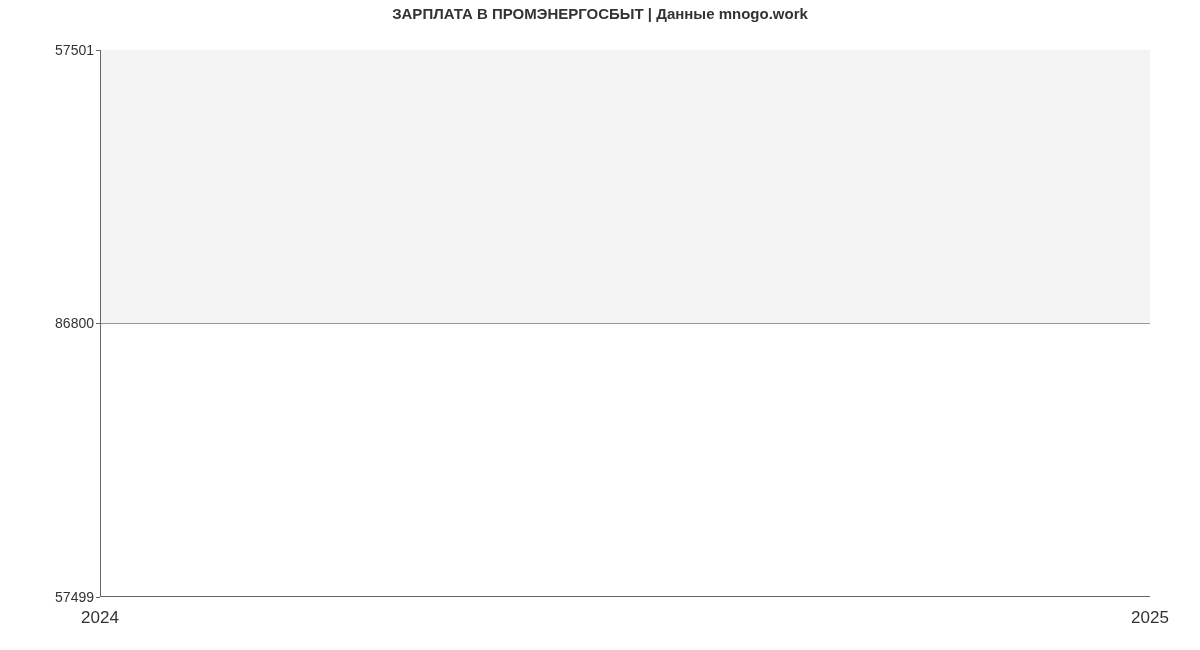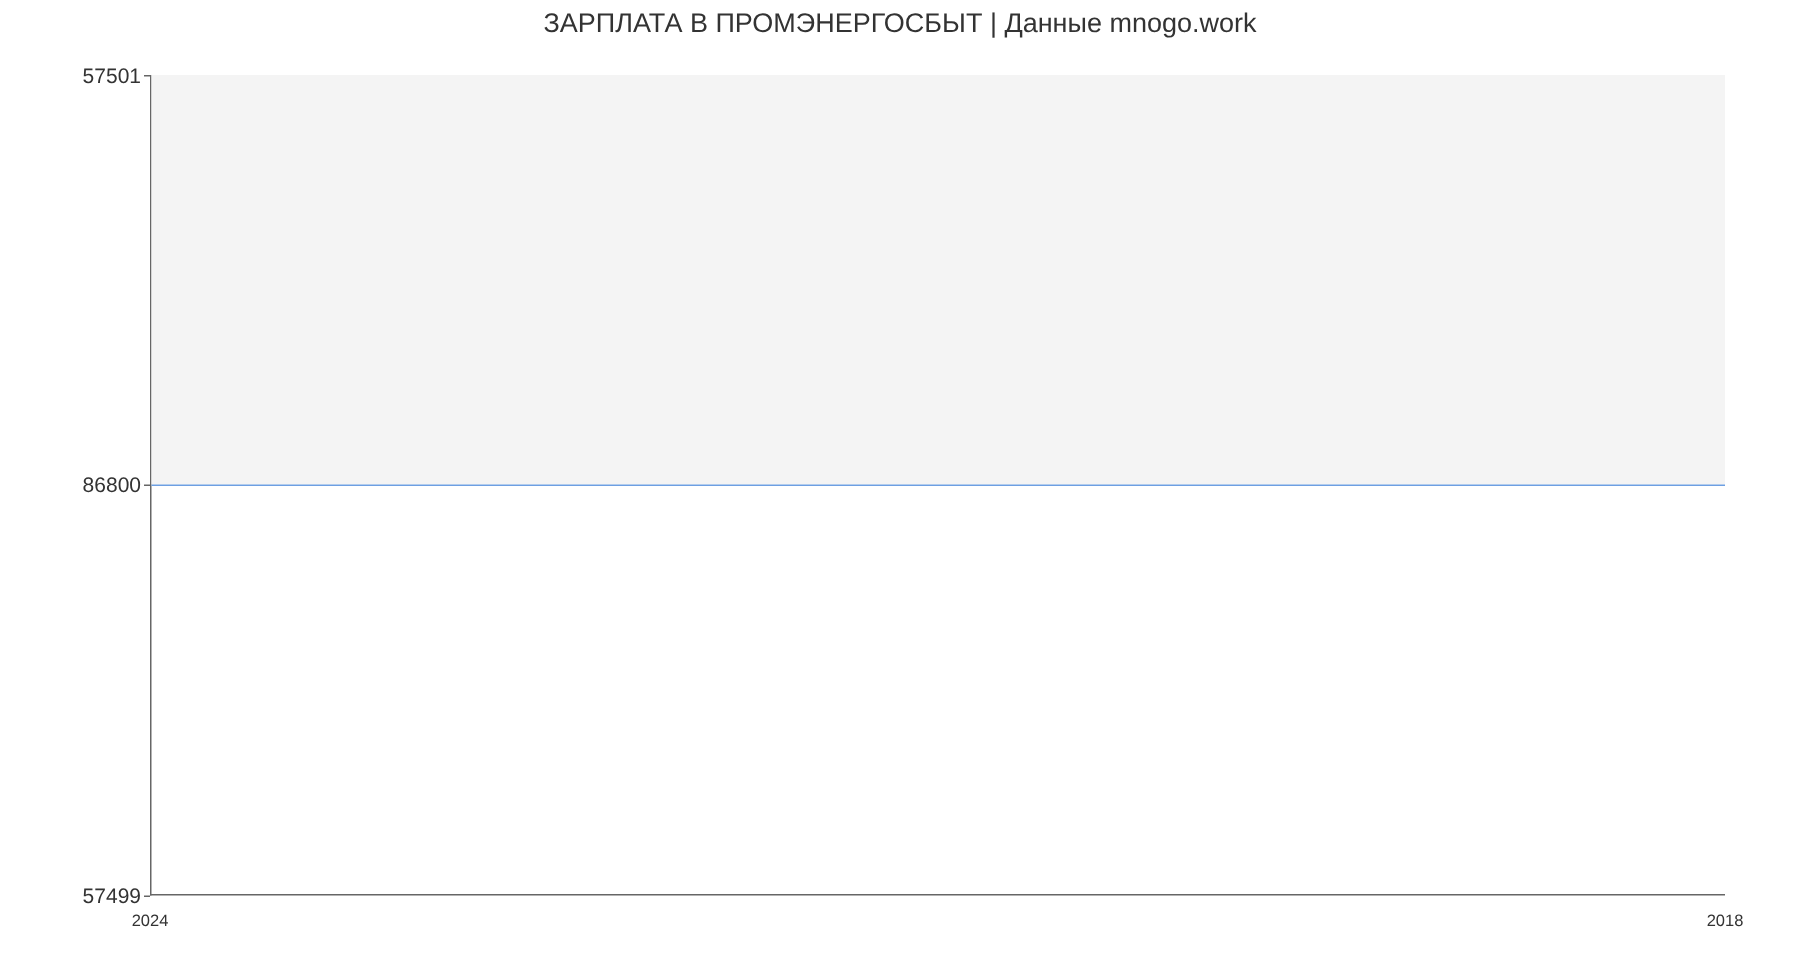--- a/index.html
+++ b/index.html
@@ -8,23 +8,23 @@
       background: #ffffff;
       width: 1200px;
       height: 650px;
       position: relative;
     }
     .chart-title {
       position: absolute;
       top: 5px;
       left: 50%;
       transform: translateX(-50%);
-      font-size: 18px;
+      font-size: 15px;
       color: #333333;
-      font-weight: normal;
+      font-weight: bold;
     }
     .plot-area {
       position: absolute;
       left: 100px;
       top: 50px;
       width: 1050px;
       height: 547px;
       border-left: 1px solid #666666;
       border-bottom: 1px solid #666666;
     }
@@ -58,21 +58,21 @@
       width: 4px;
       height: 1px;
       background: #666666;
     }
     .y-tick-0 { top: 597px; } 
     .y-tick-1 { top: 323px; } 
     .y-tick-2 { top: 50px; }  
     .x-tick-label {
       position: absolute;
       top: 608px;
-      font-size: 11px;
+      font-size: 17px;
       color: #333333;
       transform: translateX(-50%);
     }
     .x-left { left: 100px; }
     .x-right { left: 1150px; }
   </style>
 </head>
 <body>
 
 <div class="chart-title">ЗАРПЛАТА В ПРОМЭНЕРГОСБЫТ | Данные mnogo.work</div>
@@ -84,13 +84,13 @@
 
 <div class="y-tick-mark y-tick-0"></div>
 <div class="y-tick-mark y-tick-1"></div>
 <div class="y-tick-mark y-tick-2"></div>
 
 <div class="y-tick-label y-tick-0">57499</div>
 <div class="y-tick-label y-tick-1">86800</div>
 <div class="y-tick-label y-tick-2">57501</div>
 
 <div class="x-tick-label x-left">2024</div>
-<div class="x-tick-label x-right">2018</div>
+<div class="x-tick-label x-right">2025</div>
 
 </body></html>

